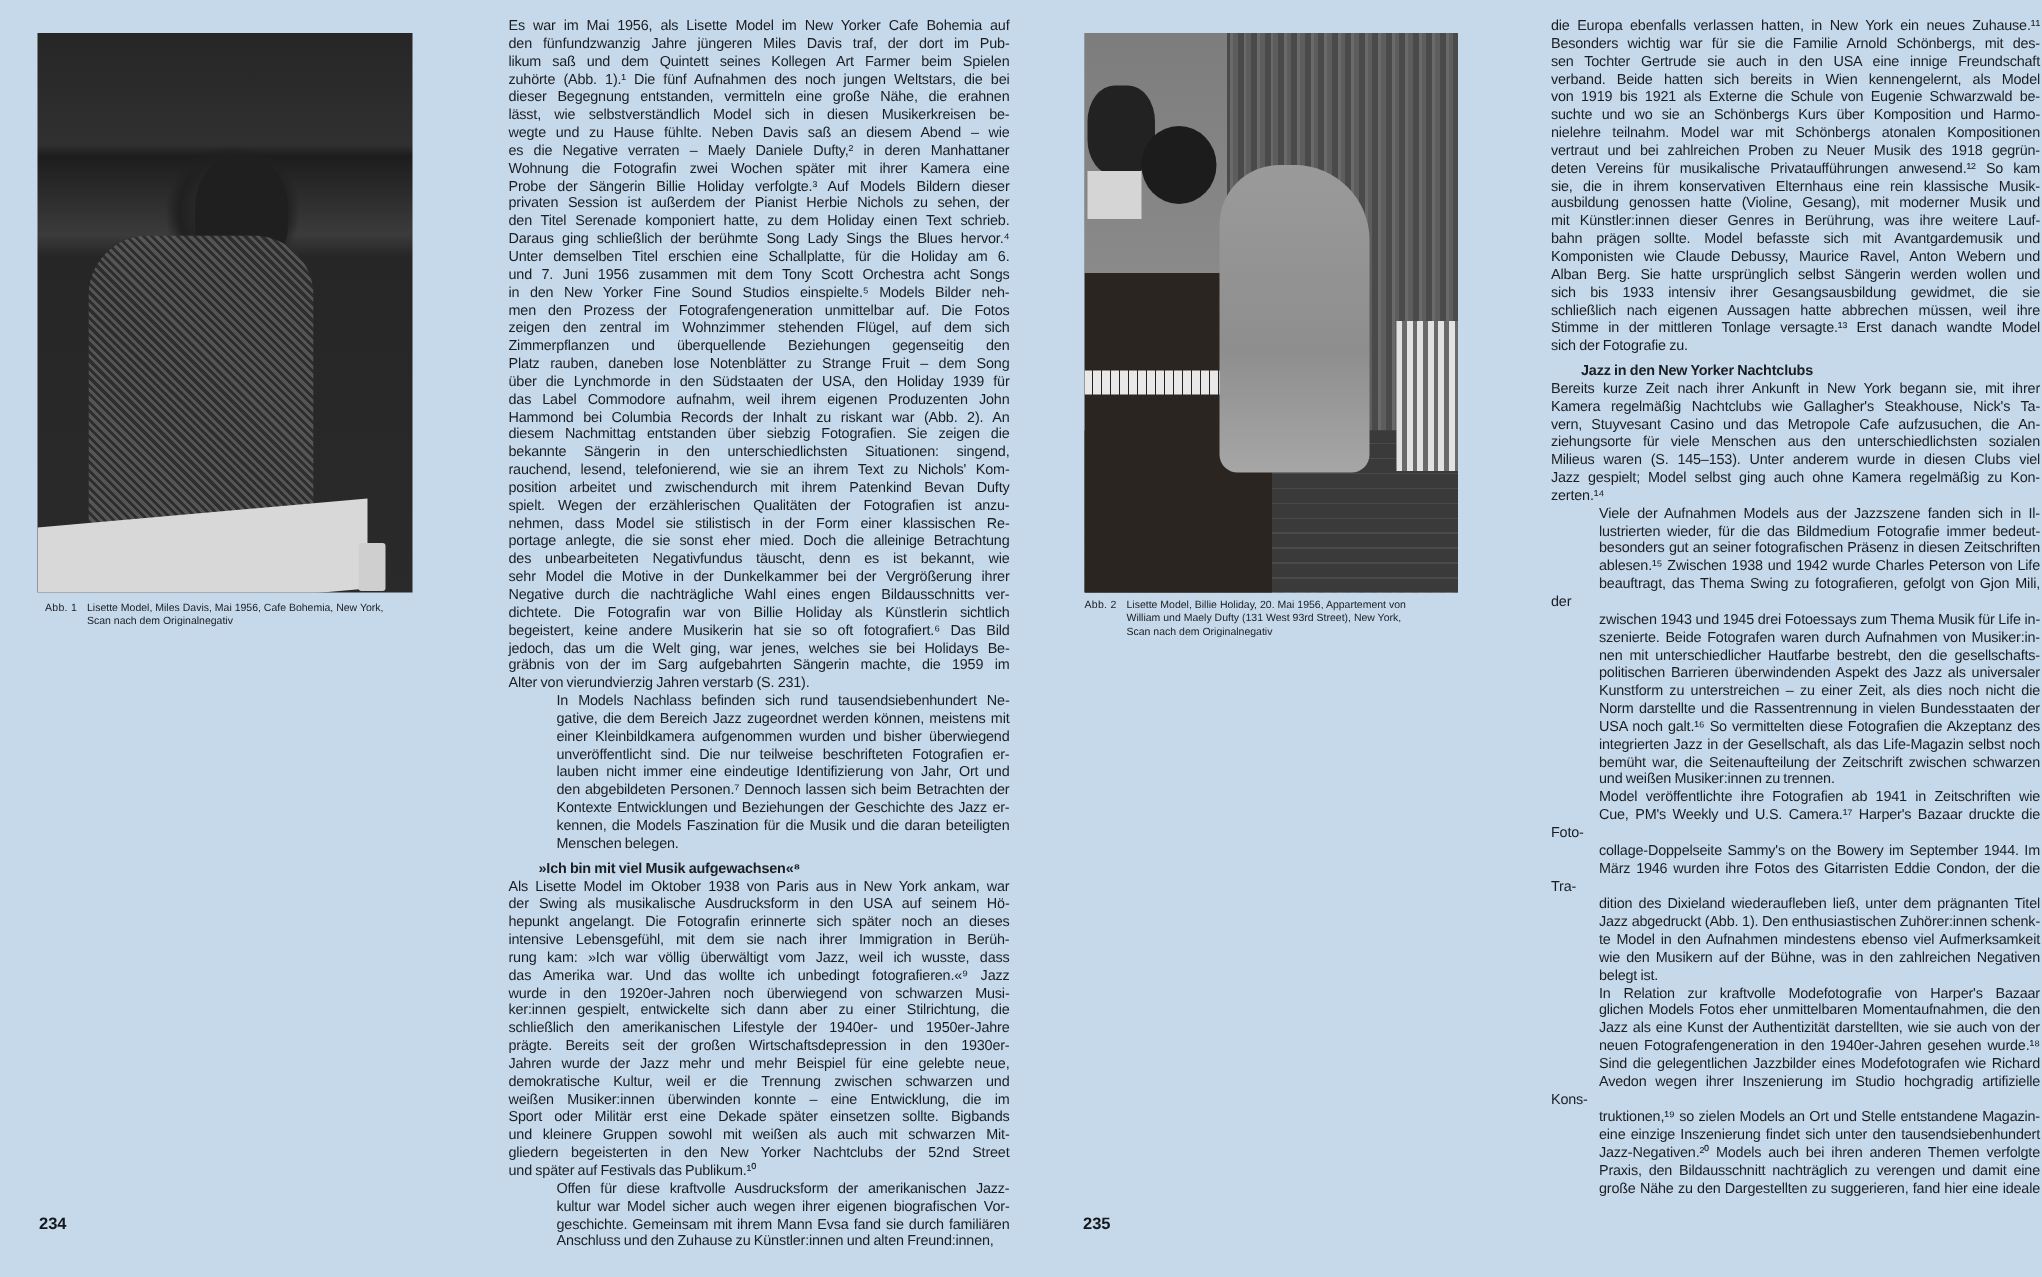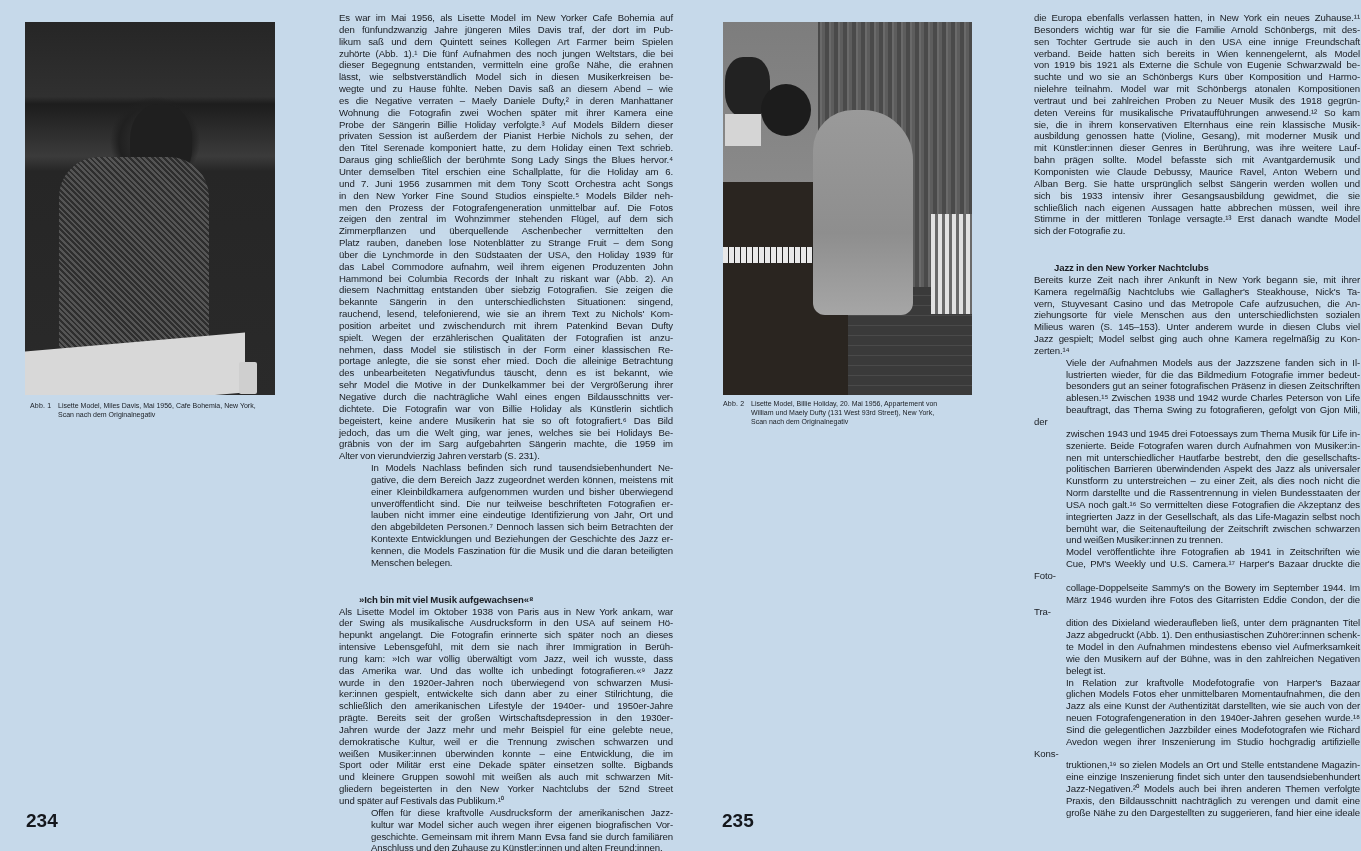--- a/index.html
+++ b/index.html
@@ -111,30 +111,30 @@
     letter-spacing: -0.12px;
     word-spacing: -0.3px;
   }
   .column-left { left: 339px; top: 12px; width: 334px; }
   .column-right { left: 1034px; top: 12px; width: 326px; }
   .column p { margin: 0; }
   .column p.indent { text-indent: 32px; }
   .column h3 {
     font-size: 9.6px;
     font-weight: bold;
-    margin-top: 25px;
+    margin-top: 5px;
     text-indent: 20px;
     line-height: 11.85px;
   }
   .column .ln { display: block; text-align-last: justify; }
   .column .ln.last { text-align-last: left; }
 
   .page-number {
     position: absolute;
-    font-size: 19px;
+    font-size: 11px;
     font-weight: bold;
     top: 810px;
     color: #14171c;
   }
   .page-number-left { left: 26px; }
   .page-number-right { left: 722px; }
 </style>
 </head>
 <body>
 
@@ -168,21 +168,21 @@
         <span class="ln">Wohnung die Fotografin zwei Wochen später mit ihrer Kamera eine</span>
         <span class="ln">Probe der Sängerin Billie Holiday verfolgte.³ Auf Models Bildern dieser</span>
         <span class="ln">privaten Session ist außerdem der Pianist Herbie Nichols zu sehen, der</span>
         <span class="ln">den Titel Serenade komponiert hatte, zu dem Holiday einen Text schrieb.</span>
         <span class="ln">Daraus ging schließlich der berühmte Song Lady Sings the Blues hervor.⁴</span>
         <span class="ln">Unter demselben Titel erschien eine Schallplatte, für die Holiday am 6.</span>
         <span class="ln">und 7. Juni 1956 zusammen mit dem Tony Scott Orchestra acht Songs</span>
         <span class="ln">in den New Yorker Fine Sound Studios einspielte.⁵ Models Bilder neh-</span>
         <span class="ln">men den Prozess der Fotografengeneration unmittelbar auf. Die Fotos</span>
         <span class="ln">zeigen den zentral im Wohnzimmer stehenden Flügel, auf dem sich</span>
-        <span class="ln">Zimmerpflanzen und überquellende Aschenbecher vermittelten den</span>
+        <span class="ln">Zimmerpflanzen und überquellende Beziehungen gegenseitig den</span>
         <span class="ln">Platz rauben, daneben lose Notenblätter zu Strange Fruit – dem Song</span>
         <span class="ln">über die Lynchmorde in den Südstaaten der USA, den Holiday 1939 für</span>
         <span class="ln">das Label Commodore aufnahm, weil ihrem eigenen Produzenten John</span>
         <span class="ln">Hammond bei Columbia Records der Inhalt zu riskant war (Abb. 2). An</span>
         <span class="ln">diesem Nachmittag entstanden über siebzig Fotografien. Sie zeigen die</span>
         <span class="ln">bekannte Sängerin in den unterschiedlichsten Situationen: singend,</span>
         <span class="ln">rauchend, lesend, telefonierend, wie sie an ihrem Text zu Nichols' Kom-</span>
         <span class="ln">position arbeitet und zwischendurch mit ihrem Patenkind Bevan Dufty</span>
         <span class="ln">spielt. Wegen der erzählerischen Qualitäten der Fotografien ist anzu-</span>
         <span class="ln">nehmen, dass Model sie stilistisch in der Form einer klassischen Re-</span>

